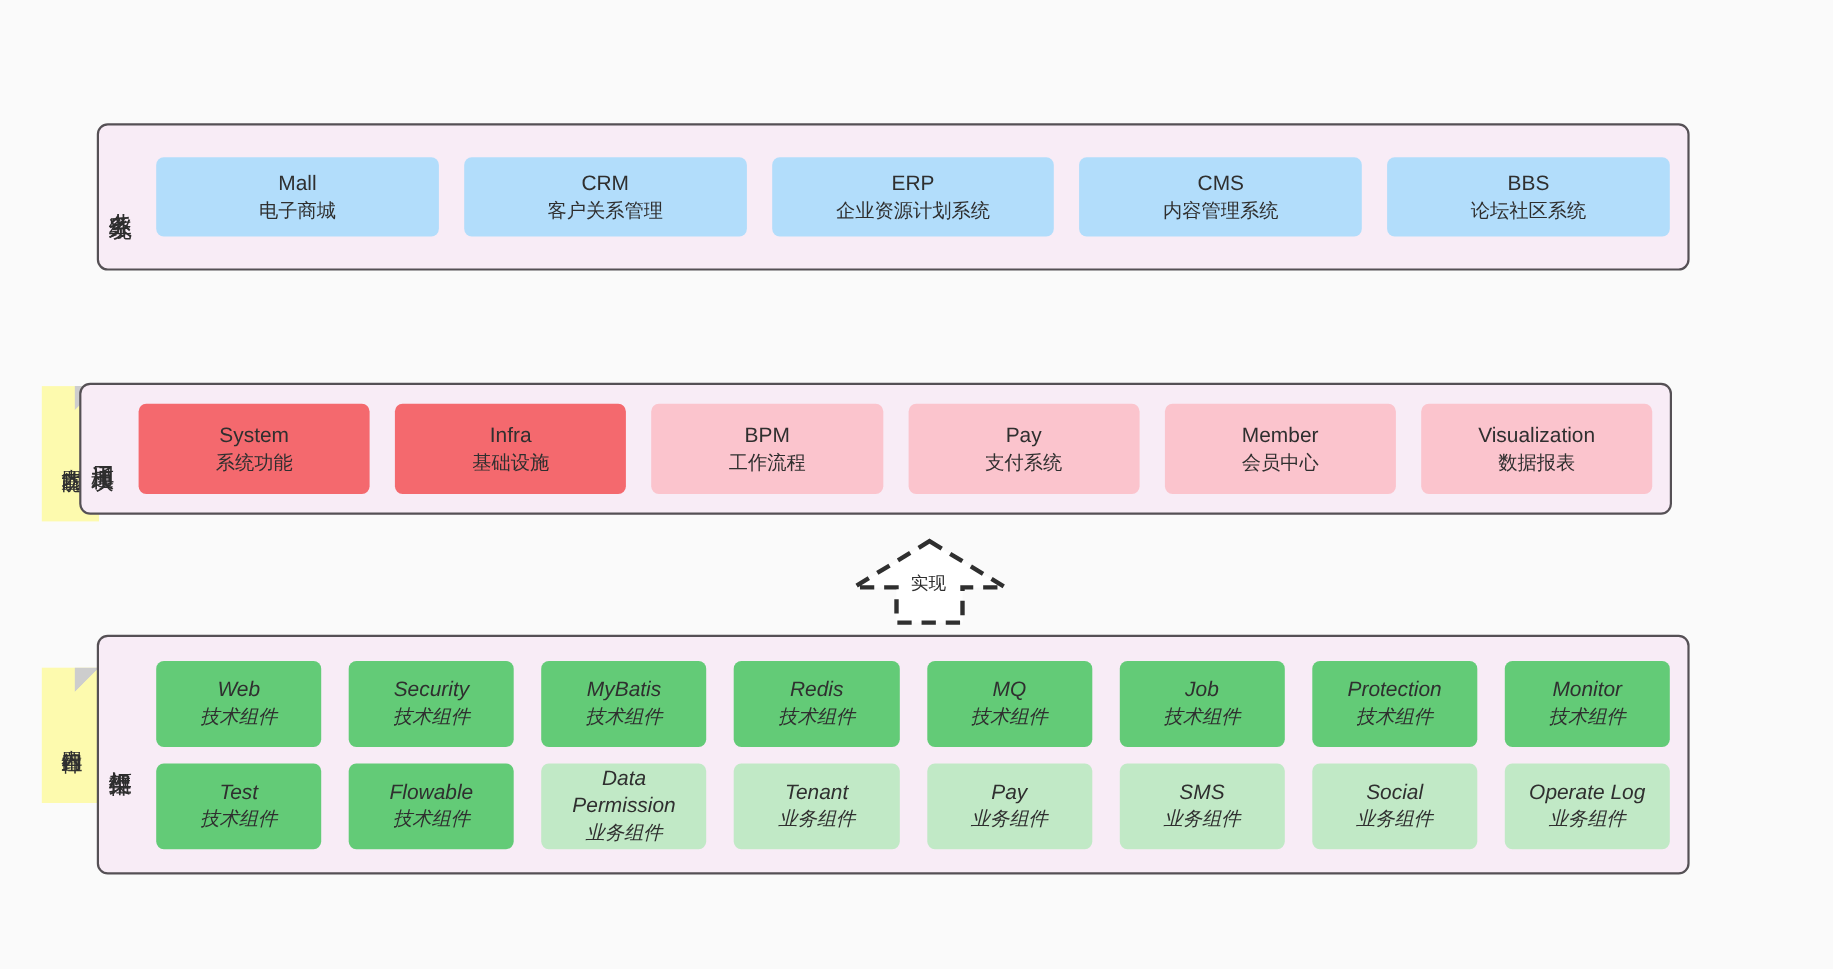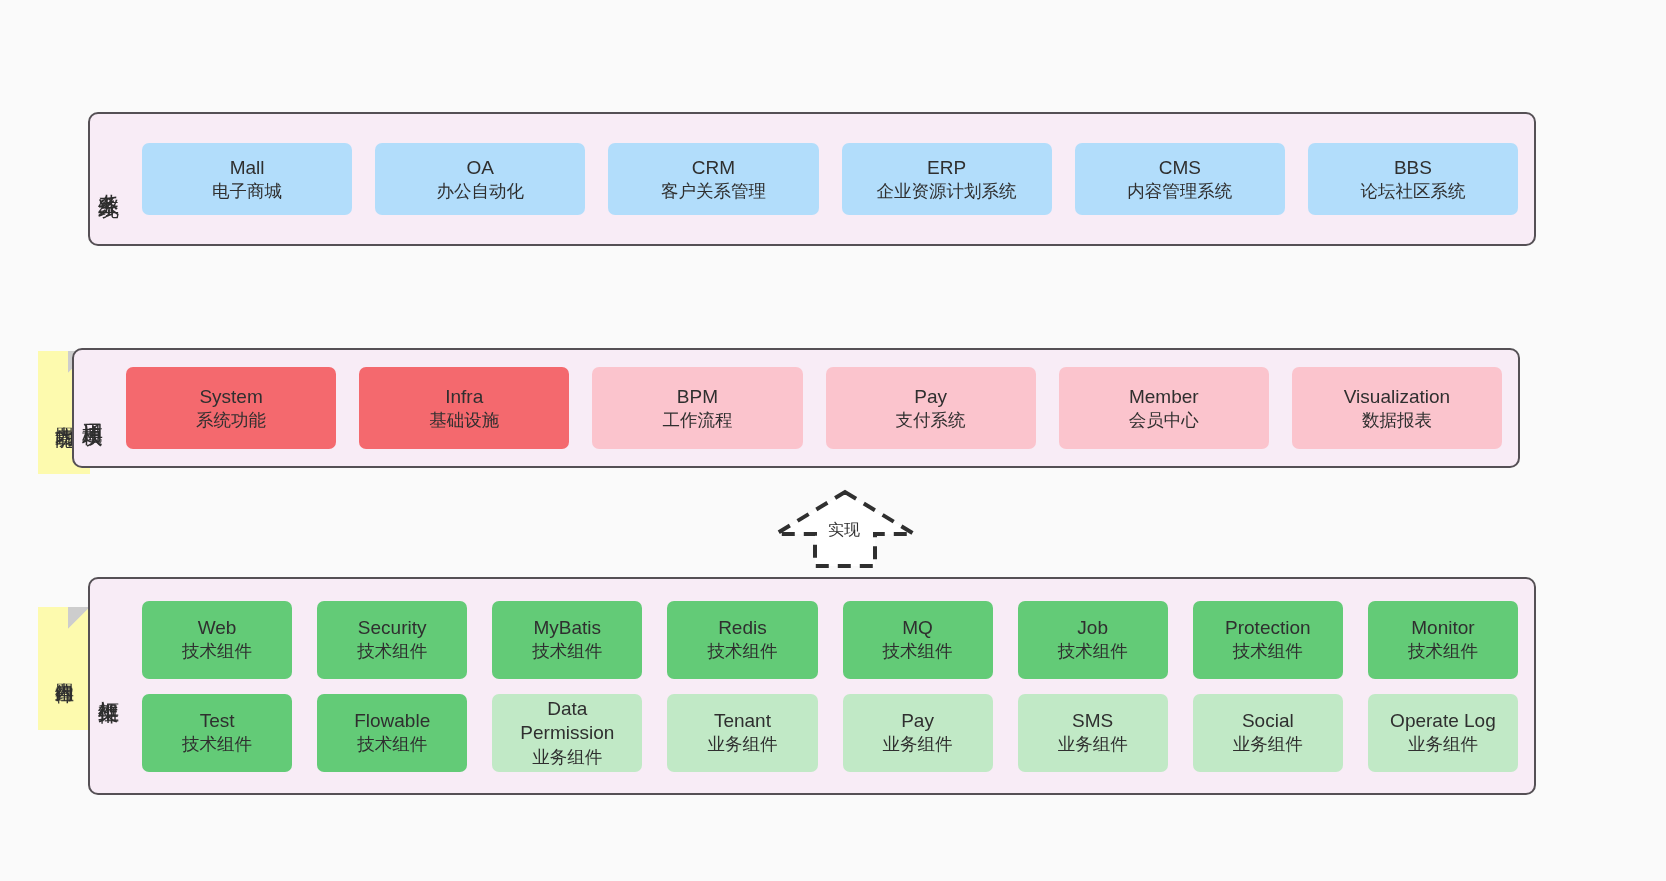--- a/index.html
+++ b/index.html
@@ -72,21 +72,21 @@
 
   
   #band-business { left: 88px;  top: 112px; width: 1448px; height: 134px; }
   #band-modules  { left: 72px;  top: 348px; width: 1448px; height: 120px; }
   #band-frame    { left: 88px;  top: 577px; width: 1448px; height: 218px; }
   #band-business .cell { height: 72px; }
   #band-modules  .cell { height: 82px; }
   #band-frame    .cell { height: 78px; }
   #band-business .band-cells { padding: 14px 16px; }
   #band-modules  .band-cells { padding: 0 16px; }
-  #band-frame    .band-cells { padding: 0 16px; gap: 15px; }
+  #band-frame    .band-cells { padding: 0 16px; gap: 15px; font-style: italic; }
   #band-frame .cell-row { gap: 25px; }
 
   
   .note {
     position: absolute;
     background: #fdfaae;
     display: flex;
     align-items: center;
     justify-content: center;
     font-size: 19px;
@@ -140,24 +140,20 @@
 
   <div class="band" id="band-business">
     <div class="band-label">业务系统</div>
     <div class="band-cells">
         <div class="cell-row">
           <div class="cell c-blue">
             <span class="t-en">Mall</span>
             <span class="t-cn">电子商城</span>
           </div>
           <div class="cell c-blue">
-            <span class="t-en">OA</span>
-            <span class="t-cn">办公自动化</span>
-          </div>
-          <div class="cell c-blue">
             <span class="t-en">CRM</span>
             <span class="t-cn">客户关系管理</span>
           </div>
           <div class="cell c-blue">
             <span class="t-en">ERP</span>
             <span class="t-cn">企业资源计划系统</span>
           </div>
           <div class="cell c-blue">
             <span class="t-en">CMS</span>
             <span class="t-cn">内容管理系统</span>

